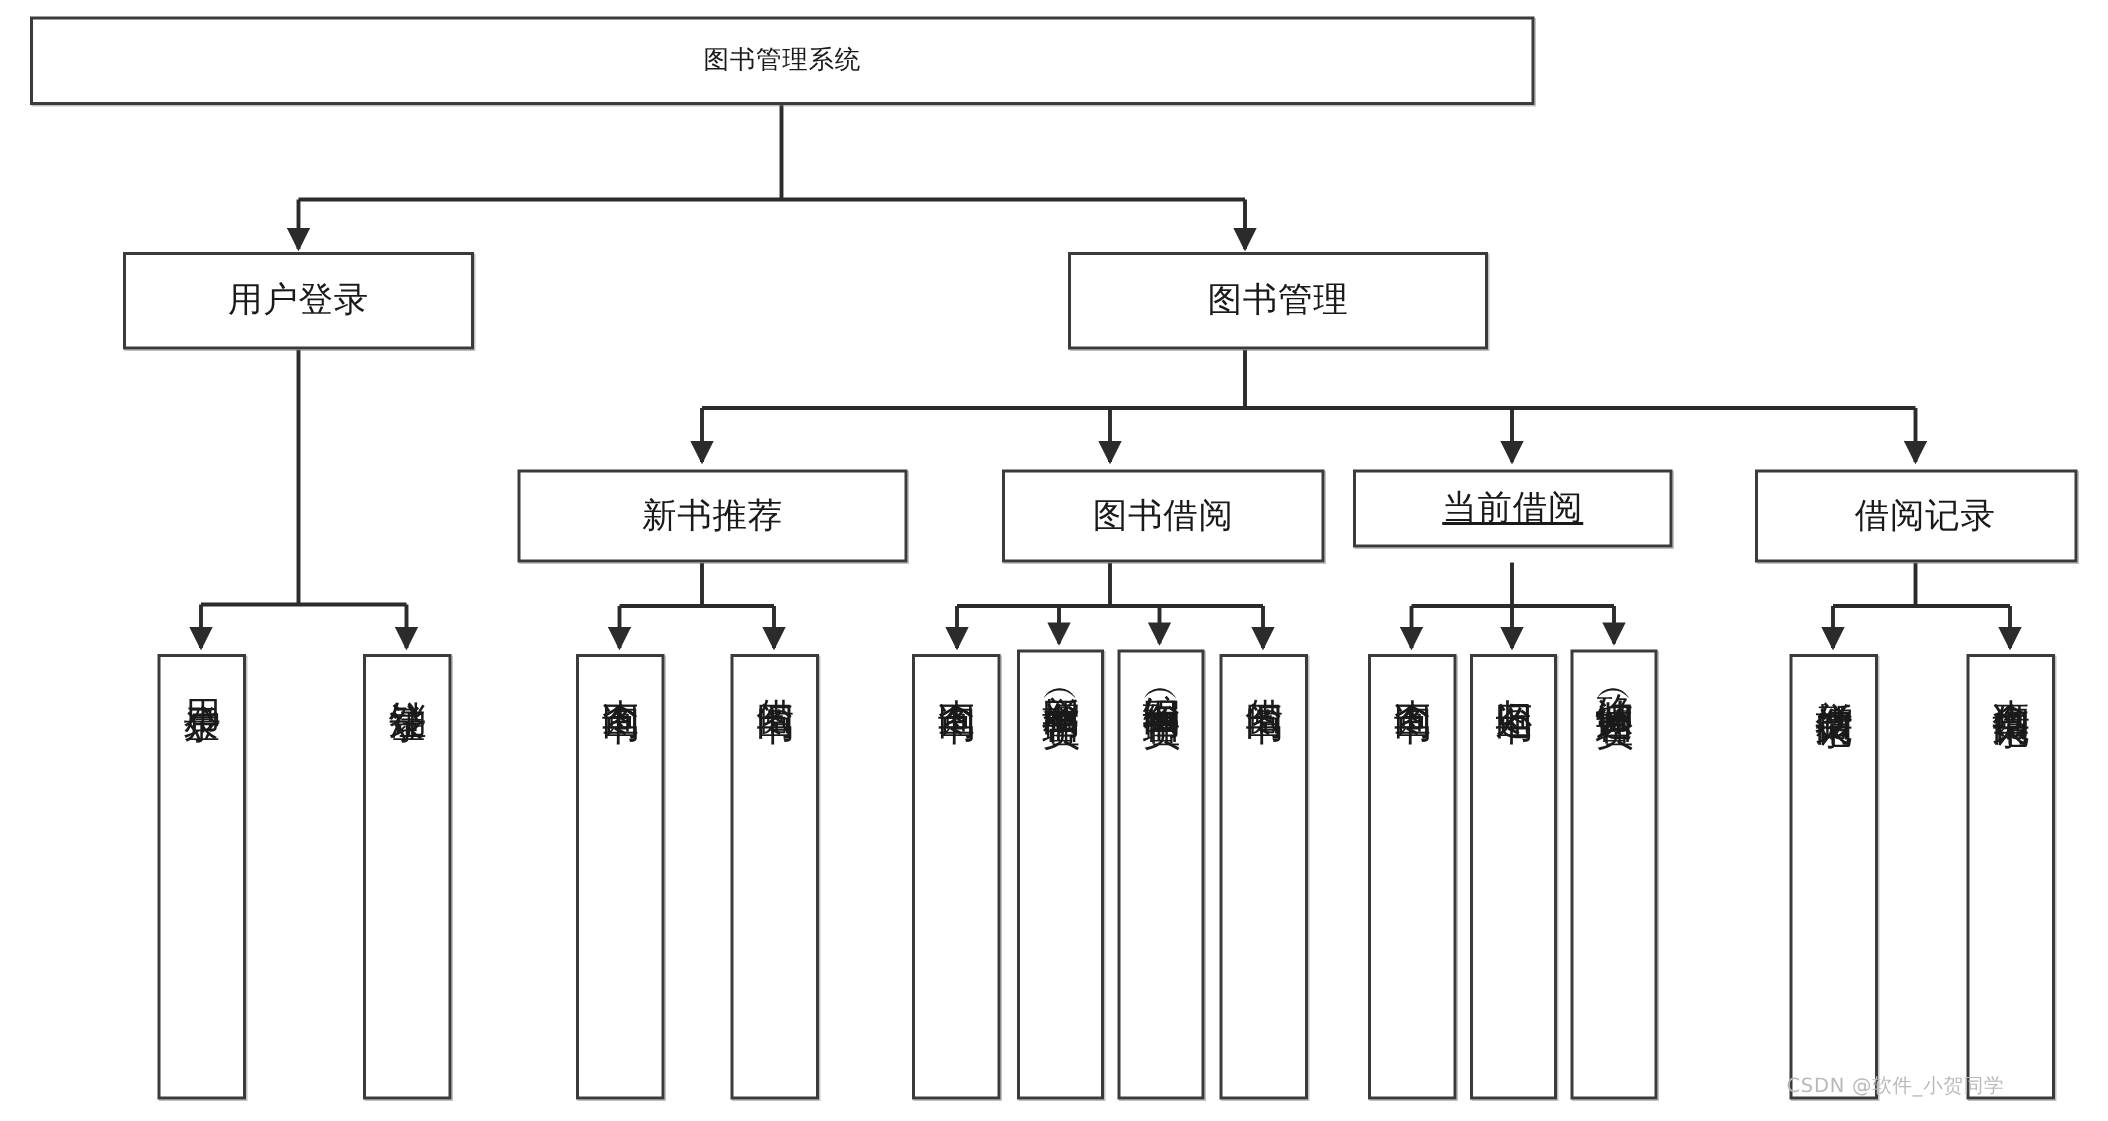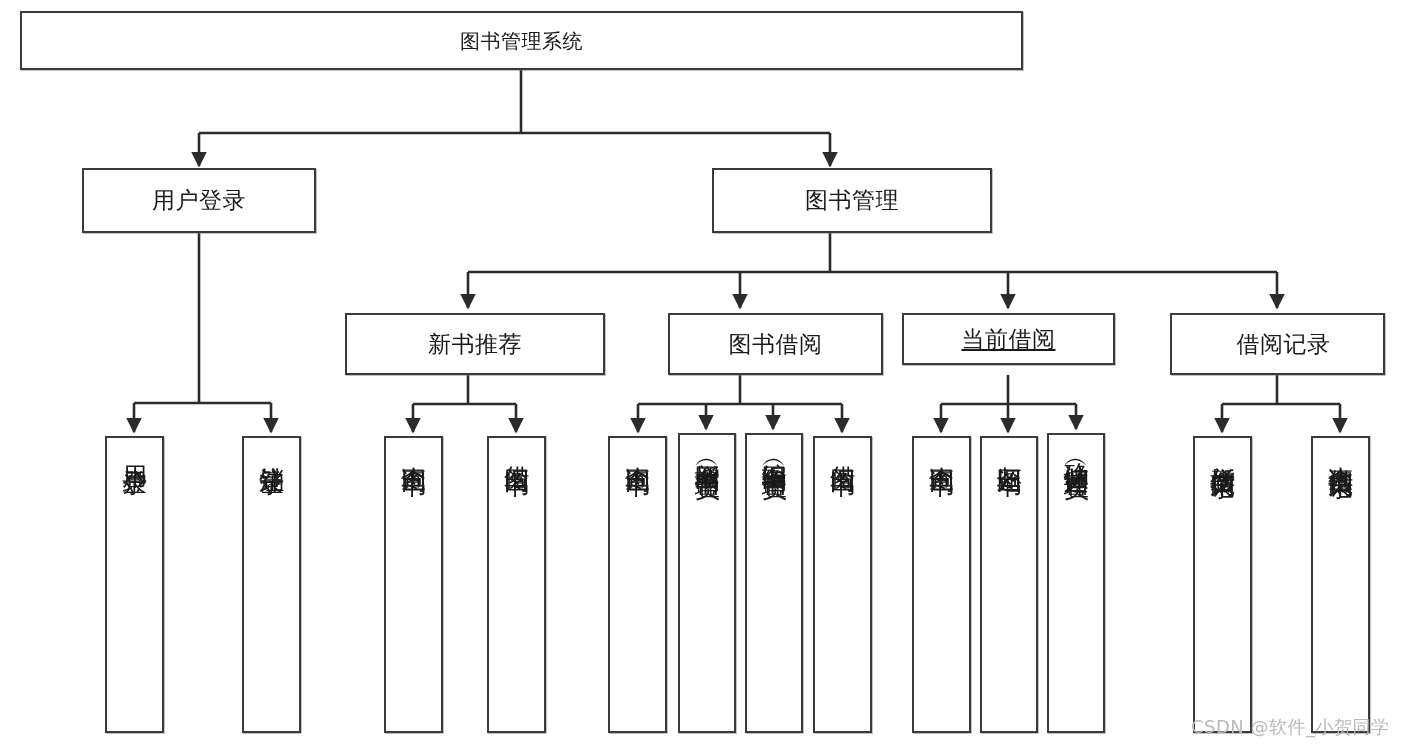--- a/index.html
+++ b/index.html
@@ -40,42 +40,42 @@
     display: block;
     text-align: center;
     letter-spacing: 0.5px;
   }
   
   .node.horiz .label {
     writing-mode: horizontal-tb;
     font-size: 23px;
     line-height: 1;
   }
-  .node.root .label { font-size: 20px; }
+  .node.root .label { font-size: 17px; }
   
   .node.vert {
     align-items: flex-start;
     justify-content: center;
     padding-top: 8px;
   }
   .node.vert .label {
     writing-mode: vertical-rl;
     text-orientation: upright;
     font-size: 25px;
     line-height: 1.18;
     letter-spacing: 2px;
     white-space: nowrap;
   }
   .node.vert.tall-text .label {
     font-size: 25px;
   }
   .watermark {
     position: absolute;
     color: #b9b9b9;
-    font-size: 18px;
+    font-size: 13px;
     white-space: nowrap;
     letter-spacing: 0.5px;
     font-family: "DejaVu Sans", "Liberation Sans", sans-serif;
   }
 </style>
 </head>
 <body>
 
 <div id="canvas">
 

